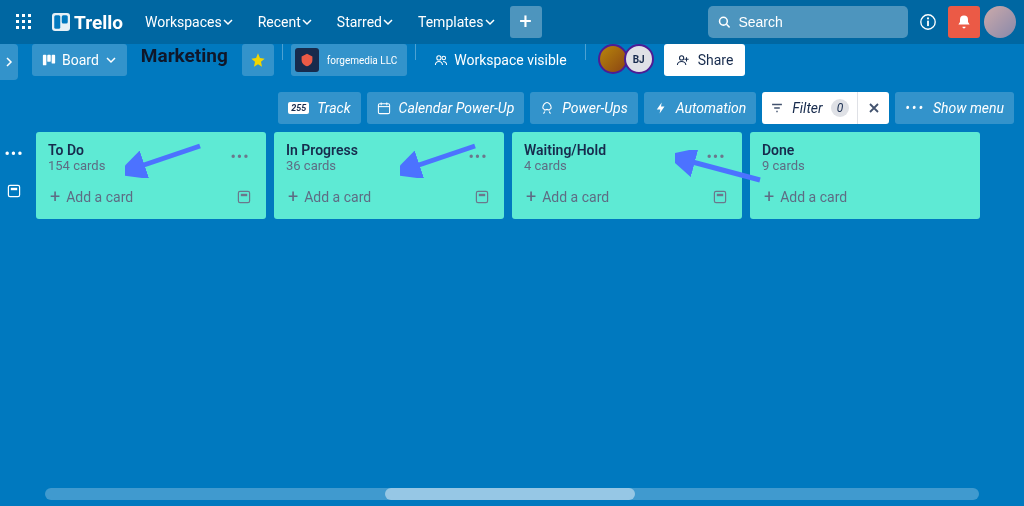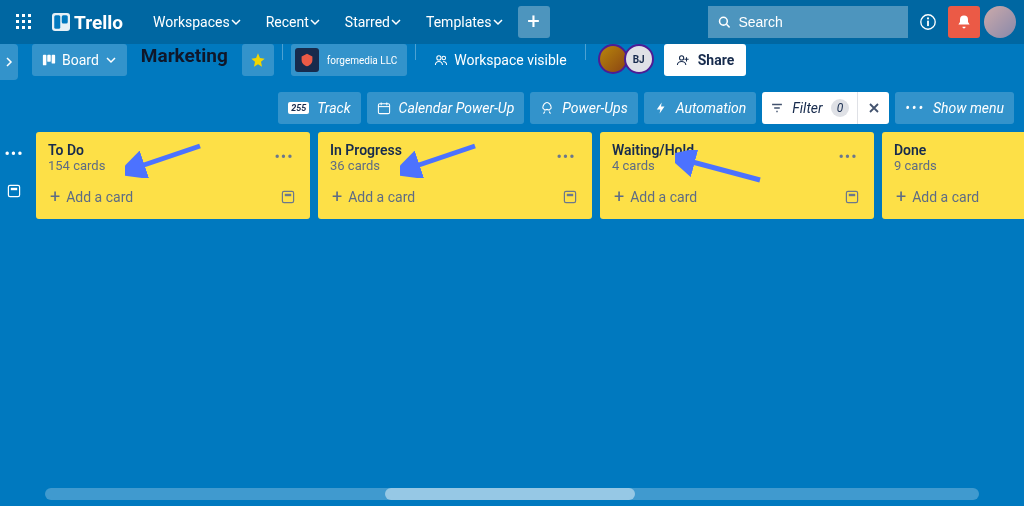--- a/index.html
+++ b/index.html
@@ -15,58 +15,58 @@
   .topnav {
     height: 44px;
     background: rgba(0,0,0,0.15);
     display: flex;
     align-items: center;
     padding: 0 8px;
     gap: 4px;
     color: #fff;
   }
   .apps-btn { width: 32px; height: 32px; display:flex;align-items:center;justify-content:center;border-radius:3px;cursor:pointer;}
-  .logo { display:flex;align-items:center;gap:4px;font-weight:700;font-size:19px;color:#fff;padding:0 8px;cursor:pointer;margin-right:8px;}
+  .logo { display:flex;align-items:center;gap:4px;font-weight:700;font-size:19px;color:#fff;padding:0 8px;cursor:pointer;}
   .logo svg { width:18px;height:18px;}
   .nav-btn { height:32px;padding:0 10px;display:flex;align-items:center;border-radius:3px;cursor:pointer;font-size:14px;color:#fff;}
   .nav-btn .chev { width:12px;height:12px;}
   .plus-btn { width:32px;height:32px;display:flex;align-items:center;justify-content:center;border-radius:3px;background:rgba(255,255,255,0.3);cursor:pointer;color:#fff;font-size:22px;line-height:1;}
   .nav-spacer { flex:1;}
-  .search { display:flex;align-items:center;gap:8px;background:rgba(255,255,255,0.3);height:32px;border-radius:0;padding:0 10px;width:200px;cursor:text;color:#fff;}
+  .search { display:flex;align-items:center;gap:8px;background:rgba(255,255,255,0.3);height:32px;border-radius:5px;padding:0 10px;width:200px;cursor:text;color:#fff;}
   .search input { border:none;background:transparent;outline:none;color:#fff;font-size:14px;width:100%;}
   .search input::placeholder{color:#fff;}
   .circle-btn{width:32px;height:32px;border-radius:3px;display:flex;align-items:center;justify-content:center;cursor:pointer;color:#fff;}
   .bell-btn{width:32px;height:32px;border-radius:3px;display:flex;align-items:center;justify-content:center;cursor:pointer;background:#eb5a46;color:#fff;}
   .avatar{width:32px;height:32px;border-radius:50%;background:linear-gradient(135deg,#caa 0%,#88a 100%);cursor:pointer;display:flex;align-items:center;justify-content:center;color:#fff;font-size:12px;font-weight:bold;}
   
   .board-header{height:44px;display:flex;align-items:flex-start;padding:0 10px;gap:4px;color:#fff;position:relative;}
   .expand-tab{position:absolute;left:0;top:0;width:18px;height:36px;background:rgba(255,255,255,0.2);border-radius:0 4px 4px 0;display:flex;align-items:center;justify-content:center;cursor:pointer;color:#fff;}
   .bh-btn{height:32px;padding:0 10px;display:flex;align-items:center;gap:6px;border-radius:3px;background:rgba(255,255,255,0.2);cursor:pointer;font-size:14px;color:#fff;}
   .bh-transparent{background:transparent;}
   .board-title{font-size:19px;font-weight:700;color:#0f172a;padding:0 10px;cursor:pointer;}
   .star-btn{width:32px;height:32px;border-radius:3px;background:rgba(255,255,255,0.2);display:flex;align-items:center;justify-content:center;cursor:pointer;color:#f2d600;}
   .sep{width:1px;height:16px;background:rgba(255,255,255,0.3);margin:0 4px;}
   .org-btn{height:32px;padding:0 10px 0 4px;display:flex;align-items:center;gap:8px;border-radius:3px;background:rgba(255,255,255,0.2);cursor:pointer;font-size:10px;}
   .org-icon{width:24px;height:24px;border-radius:3px;background:#172b4d;display:flex;align-items:center;justify-content:center;}
   .members{display:flex;align-items:center;margin-left:4px;}
   .member{width:30px;height:30px;border-radius:50%;background:#ddd;border:2px solid #4c1d95;margin-left:-4px;display:flex;align-items:center;justify-content:center;font-size:10px;font-weight:bold;color:#172b4d;}
   .member:first-child{margin-left:0;}
-  .share-btn{height:32px;padding:0 12px;display:flex;align-items:center;gap:8px;background:#fff;border-radius:3px;cursor:pointer;color:#172b4d;font-size:14px;margin-left:6px;font-weight:bold;}
+  .share-btn{height:32px;padding:0 12px;display:flex;align-items:center;gap:8px;background:#fff;border-radius:3px;cursor:pointer;color:#172b4d;font-size:14px;margin-left:6px;}
   
   .sub-header{height:40px;display:flex;align-items:center;justify-content:flex-end;padding:0 10px;gap:6px;color:#fff;font-style:italic;}
   .sub-btn{height:32px;padding:0 10px;display:flex;align-items:center;gap:8px;background:rgba(255,255,255,0.2);border-radius:3px;cursor:pointer;font-size:14px;color:#fff;}
   .filter-cluster{display:flex;align-items:center;border-radius:3px;overflow:hidden;background:#fff;color:#172b4d;}
   .filter-main{height:32px;display:flex;align-items:center;gap:8px;padding:0 8px;cursor:pointer;font-size:14px;}
   .filter-badge{background:#dfe1e6;border-radius:10px;min-width:18px;height:18px;display:flex;align-items:center;justify-content:center;font-size:12px;color:#172b4d;padding:0 6px;}
   .filter-close{width:32px;height:32px;border-left:1px solid #dfe1e6;display:flex;align-items:center;justify-content:center;cursor:pointer;color:#42526e;}
   
   .board-canvas{position:absolute;top:128px;left:0;right:0;bottom:0;overflow-x:auto;overflow-y:hidden;padding:4px 8px 8px 0;}
   .canvas-inner{display:flex;align-items:flex-start;gap:8px;height:100%;}
   .left-gutter{width:28px;flex-shrink:0;display:flex;flex-direction:column;align-items:center;gap:20px;color:#fff;padding-top:12px;}
-  .list{width:274px;flex-shrink:0;background:#fde047;border-radius:3px;padding:8px 8px 8px 8px;display:flex;flex-direction:column;gap:2px;}
+  .list{width:230px;flex-shrink:0;background:#5eead4;border-radius:3px;padding:8px 8px 8px 8px;display:flex;flex-direction:column;gap:2px;}
   .list-header{display:flex;align-items:flex-start;justify-content:space-between;padding:2px 4px;}
   .list-title-wrap{display:flex;flex-direction:column;}
   .list-title{font-size:14px;font-weight:600;color:#172b4d;cursor:pointer;}
   .list-count{font-size:13px;color:#5e6c84;}
   .list-menu{width:28px;height:28px;border-radius:3px;display:flex;align-items:center;justify-content:center;cursor:pointer;color:#6b778c;font-size:16px;letter-spacing:1px;}
   .list-footer{display:flex;align-items:center;justify-content:space-between;padding-top:6px;}
   .add-card{flex:1;height:28px;display:flex;align-items:center;gap:6px;padding:0 6px;border-radius:3px;cursor:pointer;color:#5e6c84;font-size:14px;}
   .template-btn{width:28px;height:28px;border-radius:3px;display:flex;align-items:center;justify-content:center;cursor:pointer;color:#6b778c;}
   .arrow-annot{position:absolute;pointer-events:none;color:#4c72ff;}
   

